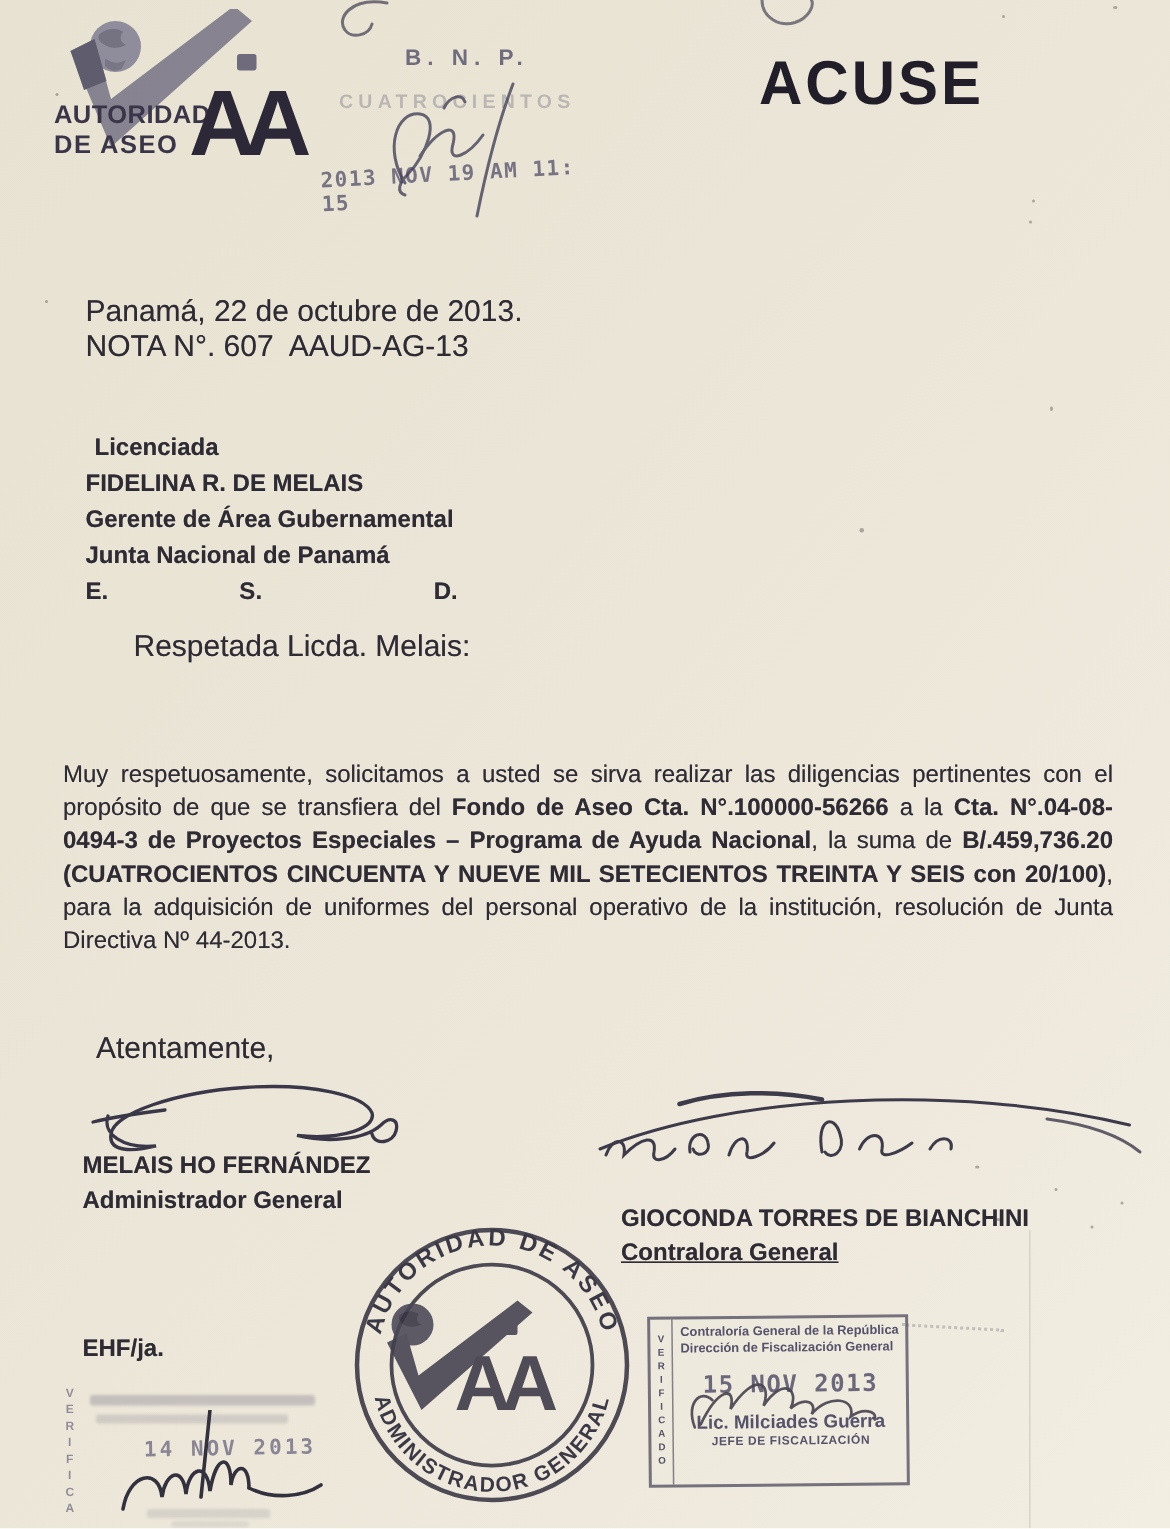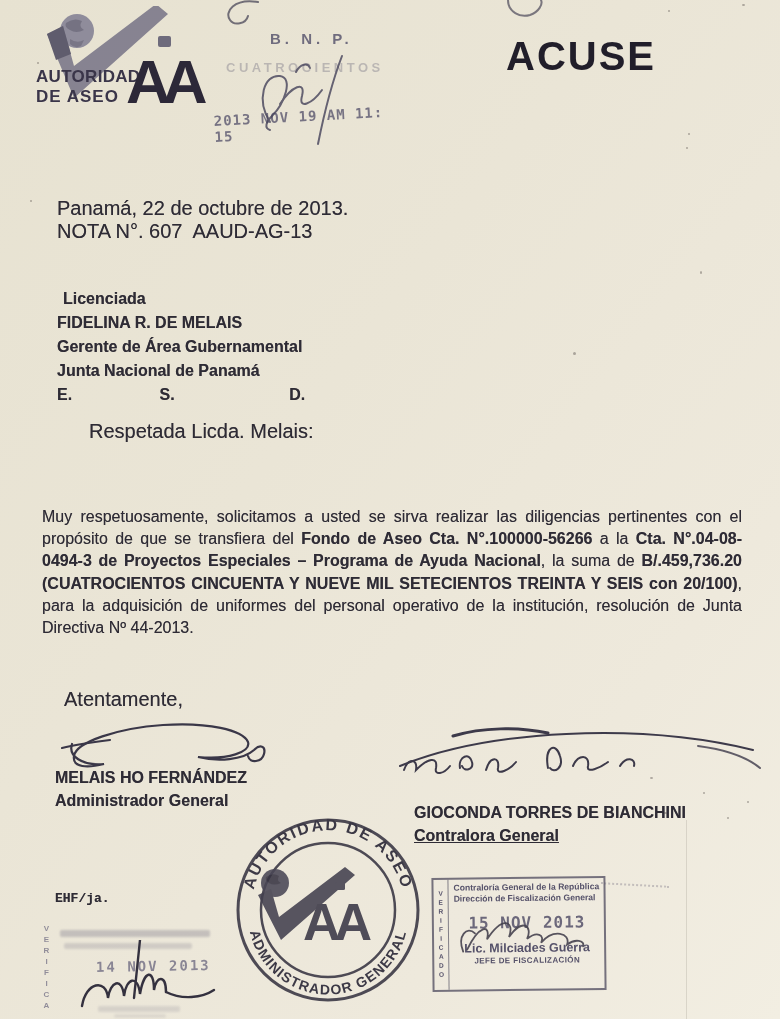--- a/index.html
+++ b/index.html
@@ -136,21 +136,21 @@
       <path d="M150 46 C 146 24 158 20 162 34 C 166 46 156 52 152 46"></path>
       <path d="M175 44 C 180 32 192 32 190 44 C 188 52 202 46 210 40"></path>
       <path d="M222 44 C 228 34 238 36 236 44"></path>
     </g>
   </svg>
   <div class="abs ink" style="left:414px;top:768px;">
     <div class="b" style="font-size:16px;line-height:23px;margin-top:33px;">GIOCONDA TORRES DE BIANCHINI</div>
     <div class="b" style="font-size:16px;line-height:23px;text-decoration:underline;">Contralora General</div>
   </div>
 
-  <div class="abs ink b" style="left:55px;top:891px;font-size:13px;font-family:Liberation Mono, monospace;">EHF/ja.</div>
+  <div class="abs ink b" style="left:55px;top:891px;font-size:16px;">EHF/ja.</div>
 
   <div class="abs vstamp" style="left:40px;top:922px;width:195px;height:97px;">
     <div class="abs vert vlabel" style="left:2px;top:2px;height:92px;">VERIFICA</div>
     <div class="abs smudge" style="left:20px;top:8px;width:150px;height:7px;"></div>
     <div class="abs smudge" style="left:24px;top:21px;width:128px;height:6px;opacity:.7;"></div>
     <div class="abs date" style="left:56px;top:36px;">14 NOV 2013</div>
     <div class="abs smudge" style="left:58px;top:84px;width:82px;height:6px;opacity:.55;"></div>
     <div class="abs smudge" style="left:74px;top:92px;width:52px;height:4px;opacity:.4;"></div>
   </div>
   <svg class="abs" style="left:62px;top:940px;" width="160" height="79" viewBox="0 0 160 79">

